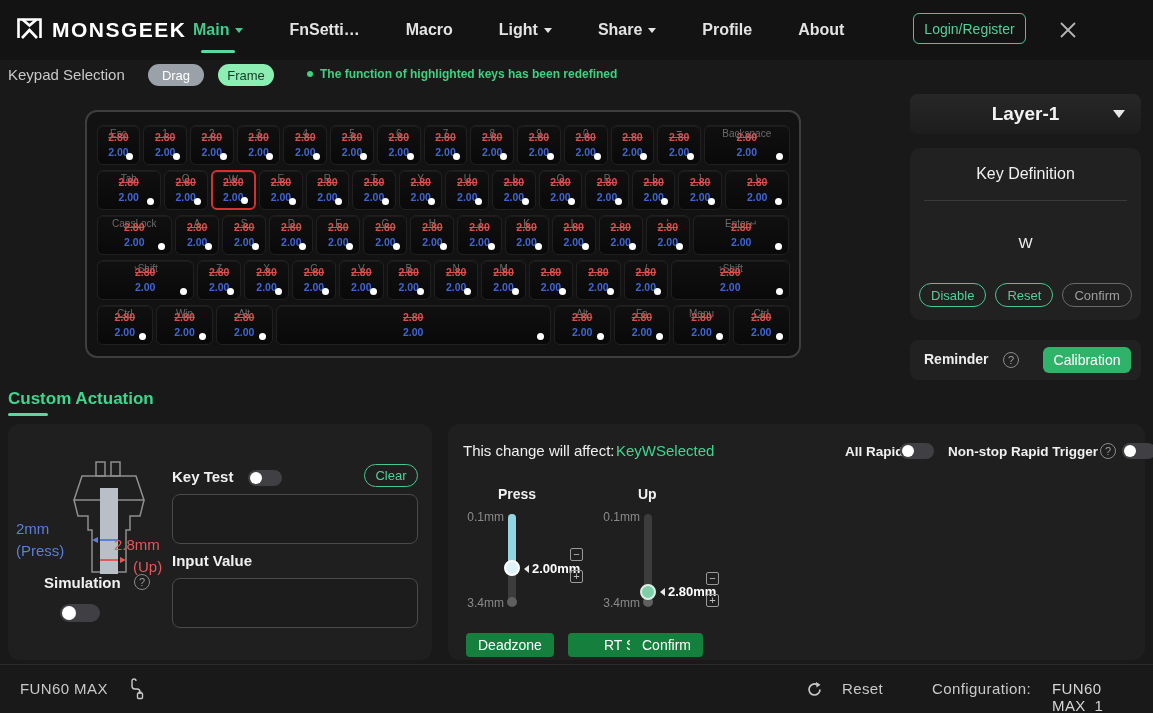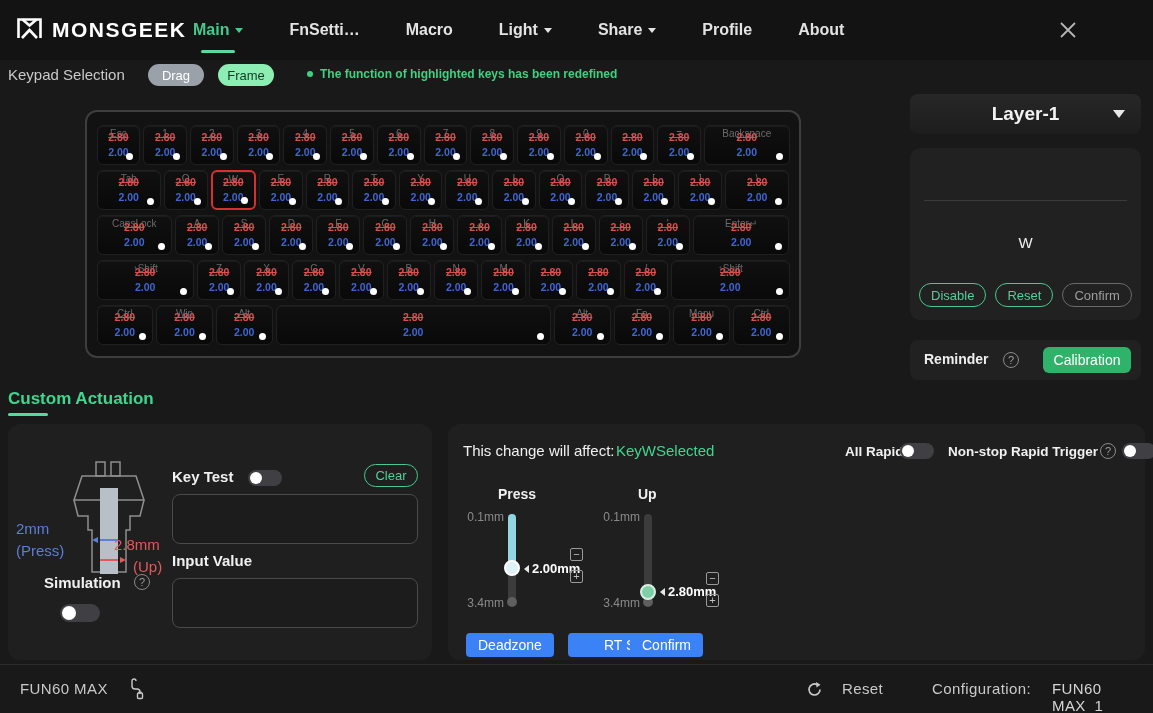--- a/index.html
+++ b/index.html
@@ -81,21 +81,21 @@
   .sl-min, .sl-max { position:absolute; width:44px; text-align:right; font-size:12px; color:#8a8a8a; }
   .sl-track { position:absolute; width:8px; height:92px; background:#3c3c3c; border-radius:4px; }
   .sl-fill { position:absolute; width:8px; background:#8fd6e2; border-radius:4px; }
   .sl-end { position:absolute; width:10px; height:10px; border-radius:50%; background:#5f5f5f; }
   .sl-handle { position:absolute; width:16px; height:16px; border-radius:50%; }
   .sl-handle.press { background:#dff3f7; border:2px solid #fff; }
   .sl-handle.up { background:#7fcfa6; border:2px solid #d9efe3; }
   .sl-value { position:absolute; font-size:13px; font-weight:bold; color:#fff; white-space:nowrap; }
   .sl-value::before { content:""; display:inline-block; width:0; height:0; border-top:4px solid transparent; border-bottom:4px solid transparent; border-right:5px solid #e8e8e8; margin-right:3px; }
   .stepper { position:absolute; width:13px; height:13px; border:1px solid #9a9a9a; border-radius:2px; color:#c0c0c0; font-size:11px; line-height:11px; text-align:center; background:transparent; }
-  .gbtn { position:absolute; top:209px; height:24px; background:#3b82f6; border-radius:4px; color:#fff; font-size:14px; display:flex; align-items:center; justify-content:center; padding:0 12px; }
+  .gbtn { position:absolute; top:209px; height:24px; background:#15803d; border-radius:4px; color:#fff; font-size:14px; display:flex; align-items:center; justify-content:center; padding:0 12px; }
 
   
   .footer { position:absolute; left:0; top:664px; width:1153px; height:49px; border-top:1px solid #2c2c2c; }
   .f-item { position:absolute; top:15px; font-size:15px; color:#c9c9c9; letter-spacing:0.4px;margin-left:12px; }
 </style>
 </head>
 <body>
 
 <div class="nav">
   <div class="brand">
@@ -110,20 +110,21 @@
   </div>
   <div class="menu">
     <span class="menu-item active"><span>Main</span><span class="caret"></span></span>
     <span class="menu-item"><span>FnSetti…</span></span>
     <span class="menu-item"><span>Macro</span></span>
     <span class="menu-item"><span>Light</span><span class="caret"></span></span>
     <span class="menu-item"><span>Share</span><span class="caret"></span></span>
     <span class="menu-item"><span>Profile</span></span>
     <span class="menu-item"><span>About</span></span>
   </div>
+  <div class="login-btn">Login/Register</div>
   <div class="close-x">
     <svg width="22" height="22" viewBox="0 0 22 22">
         <path d="M4 4 L18 18 M18 4 L4 18" stroke="#b5b5b5" stroke-width="1.8"></path>
       </svg>
   </div>
 </div>
 
 <div class="kp-label">Keypad Selection</div>
 <div class="pill drag">Drag</div>
 <div class="pill frame">Frame</div>
@@ -509,20 +510,21 @@
       </div>
     </div>
 </div>
 
 <div class="layer-bar">
   <span>Layer-1</span>
   <span class="tri"></span>
 </div>
 
 <div class="keydef-card">
+  <div class="keydef-title">Key Definition</div>
   <div class="keydef-divider"></div>
   <div class="keydef-key">W</div>
   <div class="keydef-btns">
     <div class="obtn">Disable</div>
     <div class="obtn">Reset</div>
     <div class="obtn gray">Confirm</div>
   </div>
 </div>
 
 <div class="reminder-card">

